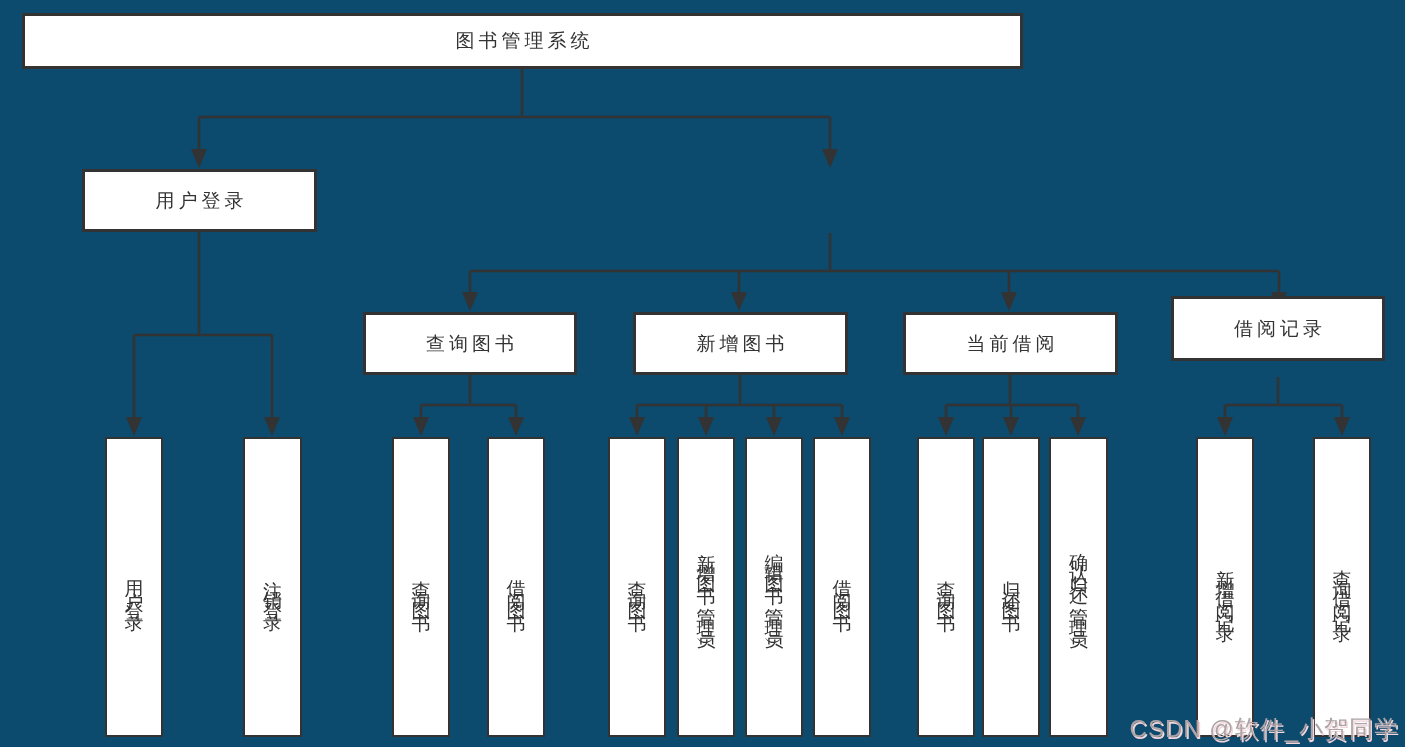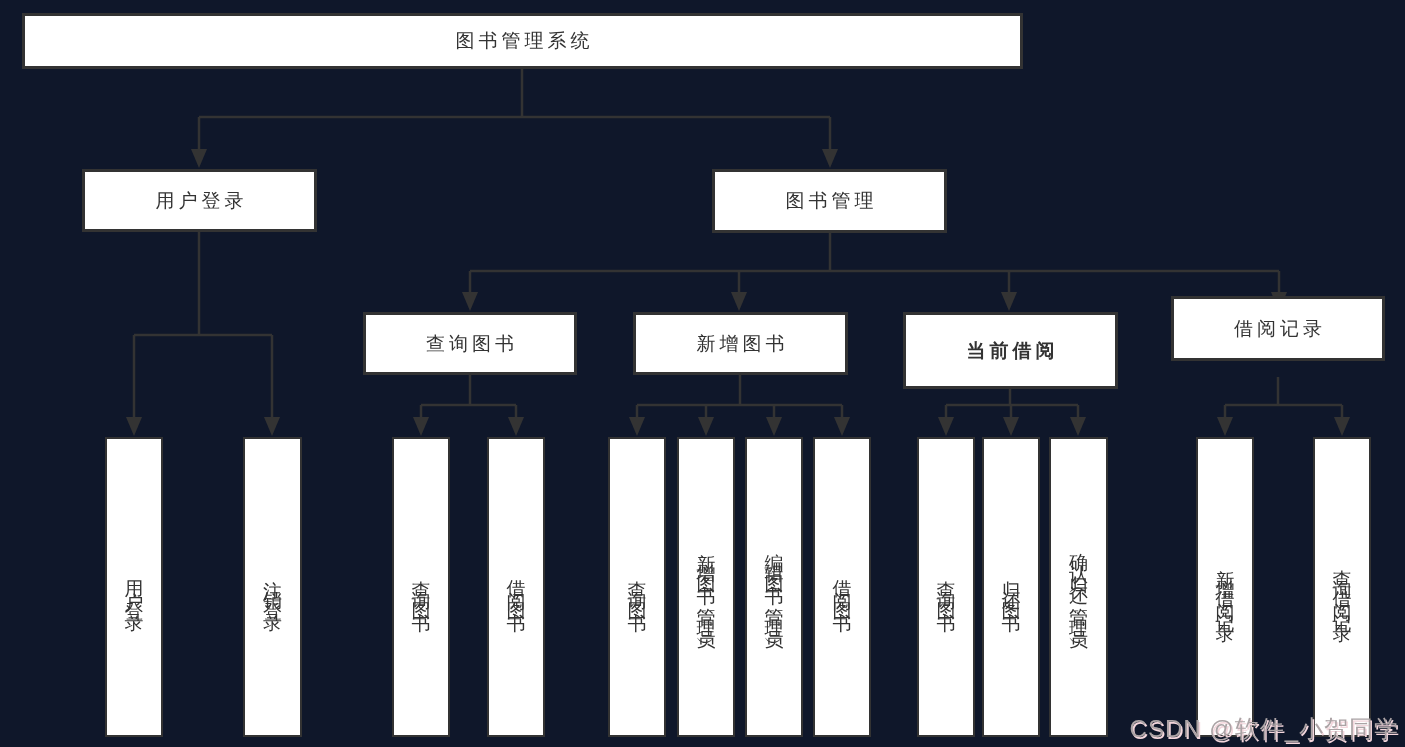--- a/index.html
+++ b/index.html
@@ -1,20 +1,20 @@
 <!DOCTYPE html>
 <html><head>
 <meta charset="utf-8">
 <style>
   html, body { margin: 0; padding: 0; background: #ffffff; }
   #stage {
     position: relative;
     width: 1405px;
     height: 747px;
-    background: #0f172a;
+    background: #0c4a6e;
     font-family: "Liberation Sans", "DejaVu Sans", sans-serif;
     color: #333333;
     overflow: hidden;
   }
   #connectors {
     position: absolute;
     left: 0; top: 0;
     width: 1405px; height: 747px;
     pointer-events: none;
   }
@@ -113,31 +113,28 @@
     </g>
   </svg>
 
   <div class="node root" style="left:22px; top:13px; width:1001px; height:56px;">
     <span>图书管理系统</span>
   </div>
 
   <div class="node" style="left:82px; top:169px; width:235px; height:63px;">
     <span>用户登录</span>
   </div>
-  <div class="node" style="left:712px; top:169px; width:235px; height:64px;">
-    <span>图书管理</span>
-  </div>
 
   <div class="node" style="left:363px; top:312px; width:214px; height:63px;">
     <span>查询图书</span>
   </div>
   <div class="node" style="left:633px; top:312px; width:215px; height:63px;">
     <span>新增图书</span>
   </div>
-  <div class="node" style="left:903px; top:312px; width:215px; height:77px;font-weight:bold;">
+  <div class="node" style="left:903px; top:312px; width:215px; height:63px;">
     <span>当前借阅</span>
   </div>
   <div class="node" style="left:1171px; top:296px; width:214px; height:65px;">
     <span>借阅记录</span>
   </div>
 
   <div class="vnode" style="left:105px; top:437px; width:58px; height:300px;">
     <span>用户登录</span>
   </div>
   <div class="vnode" style="left:243px; top:437px; width:59px; height:300px;">

